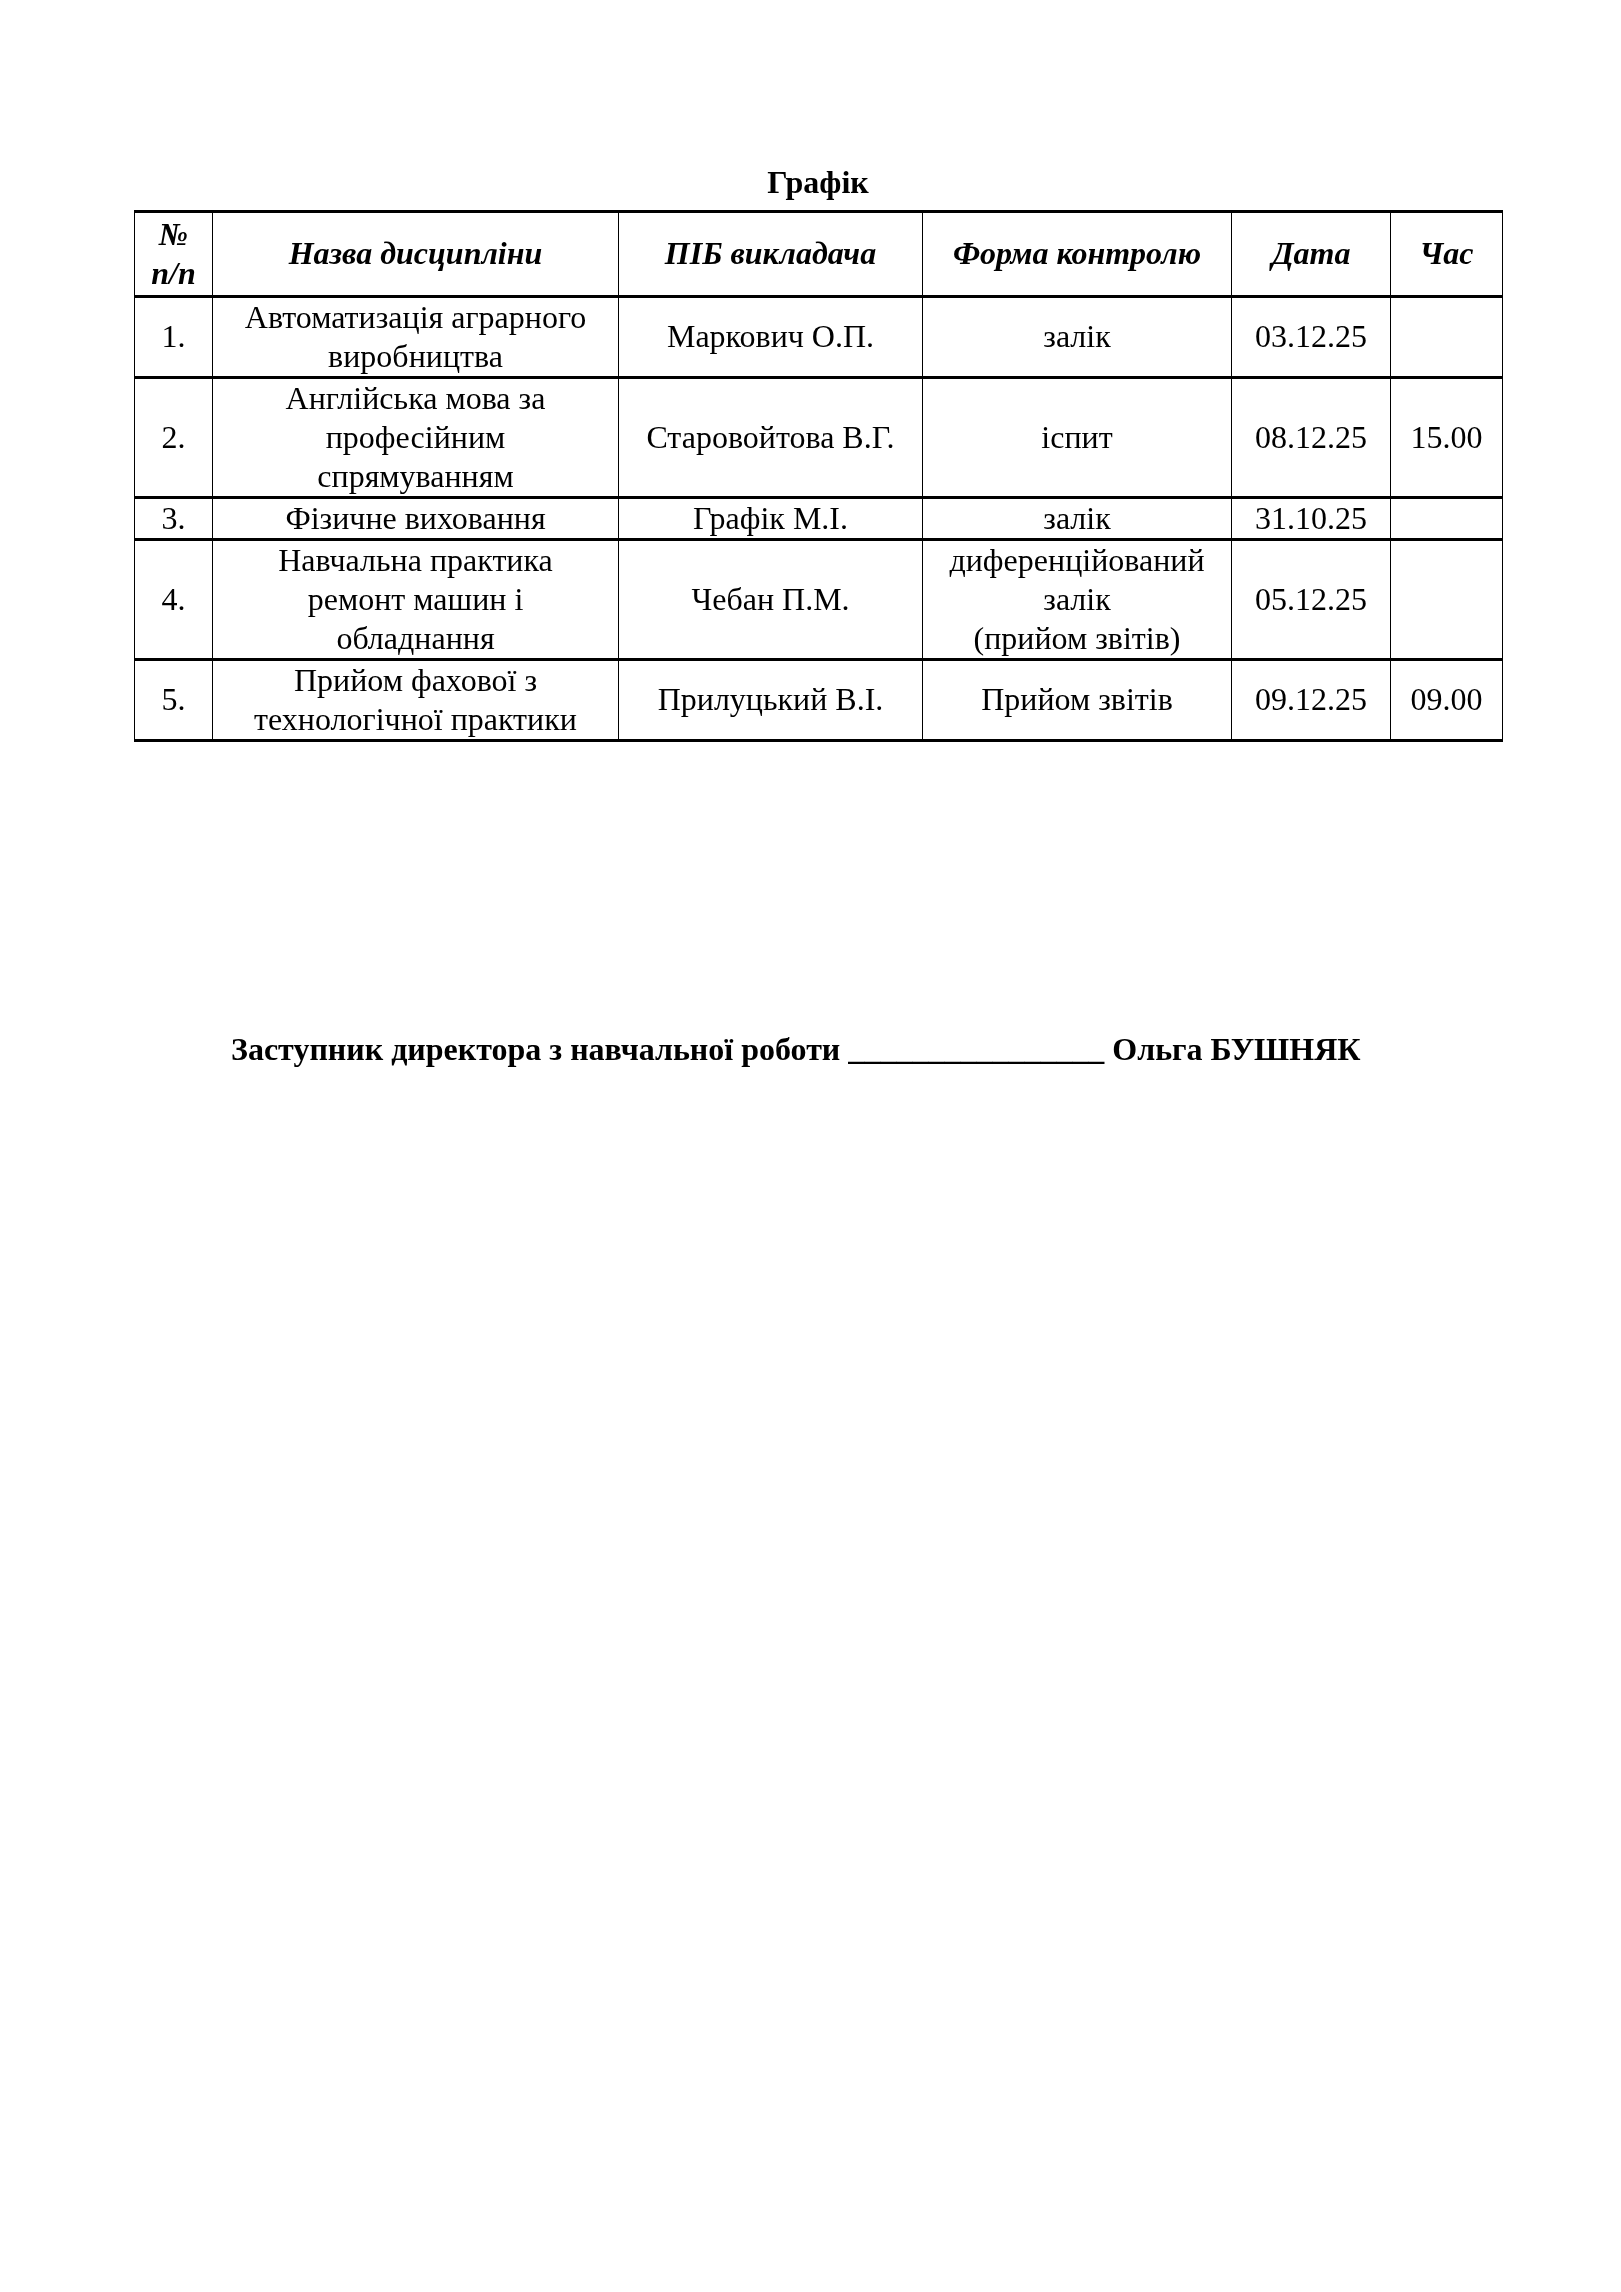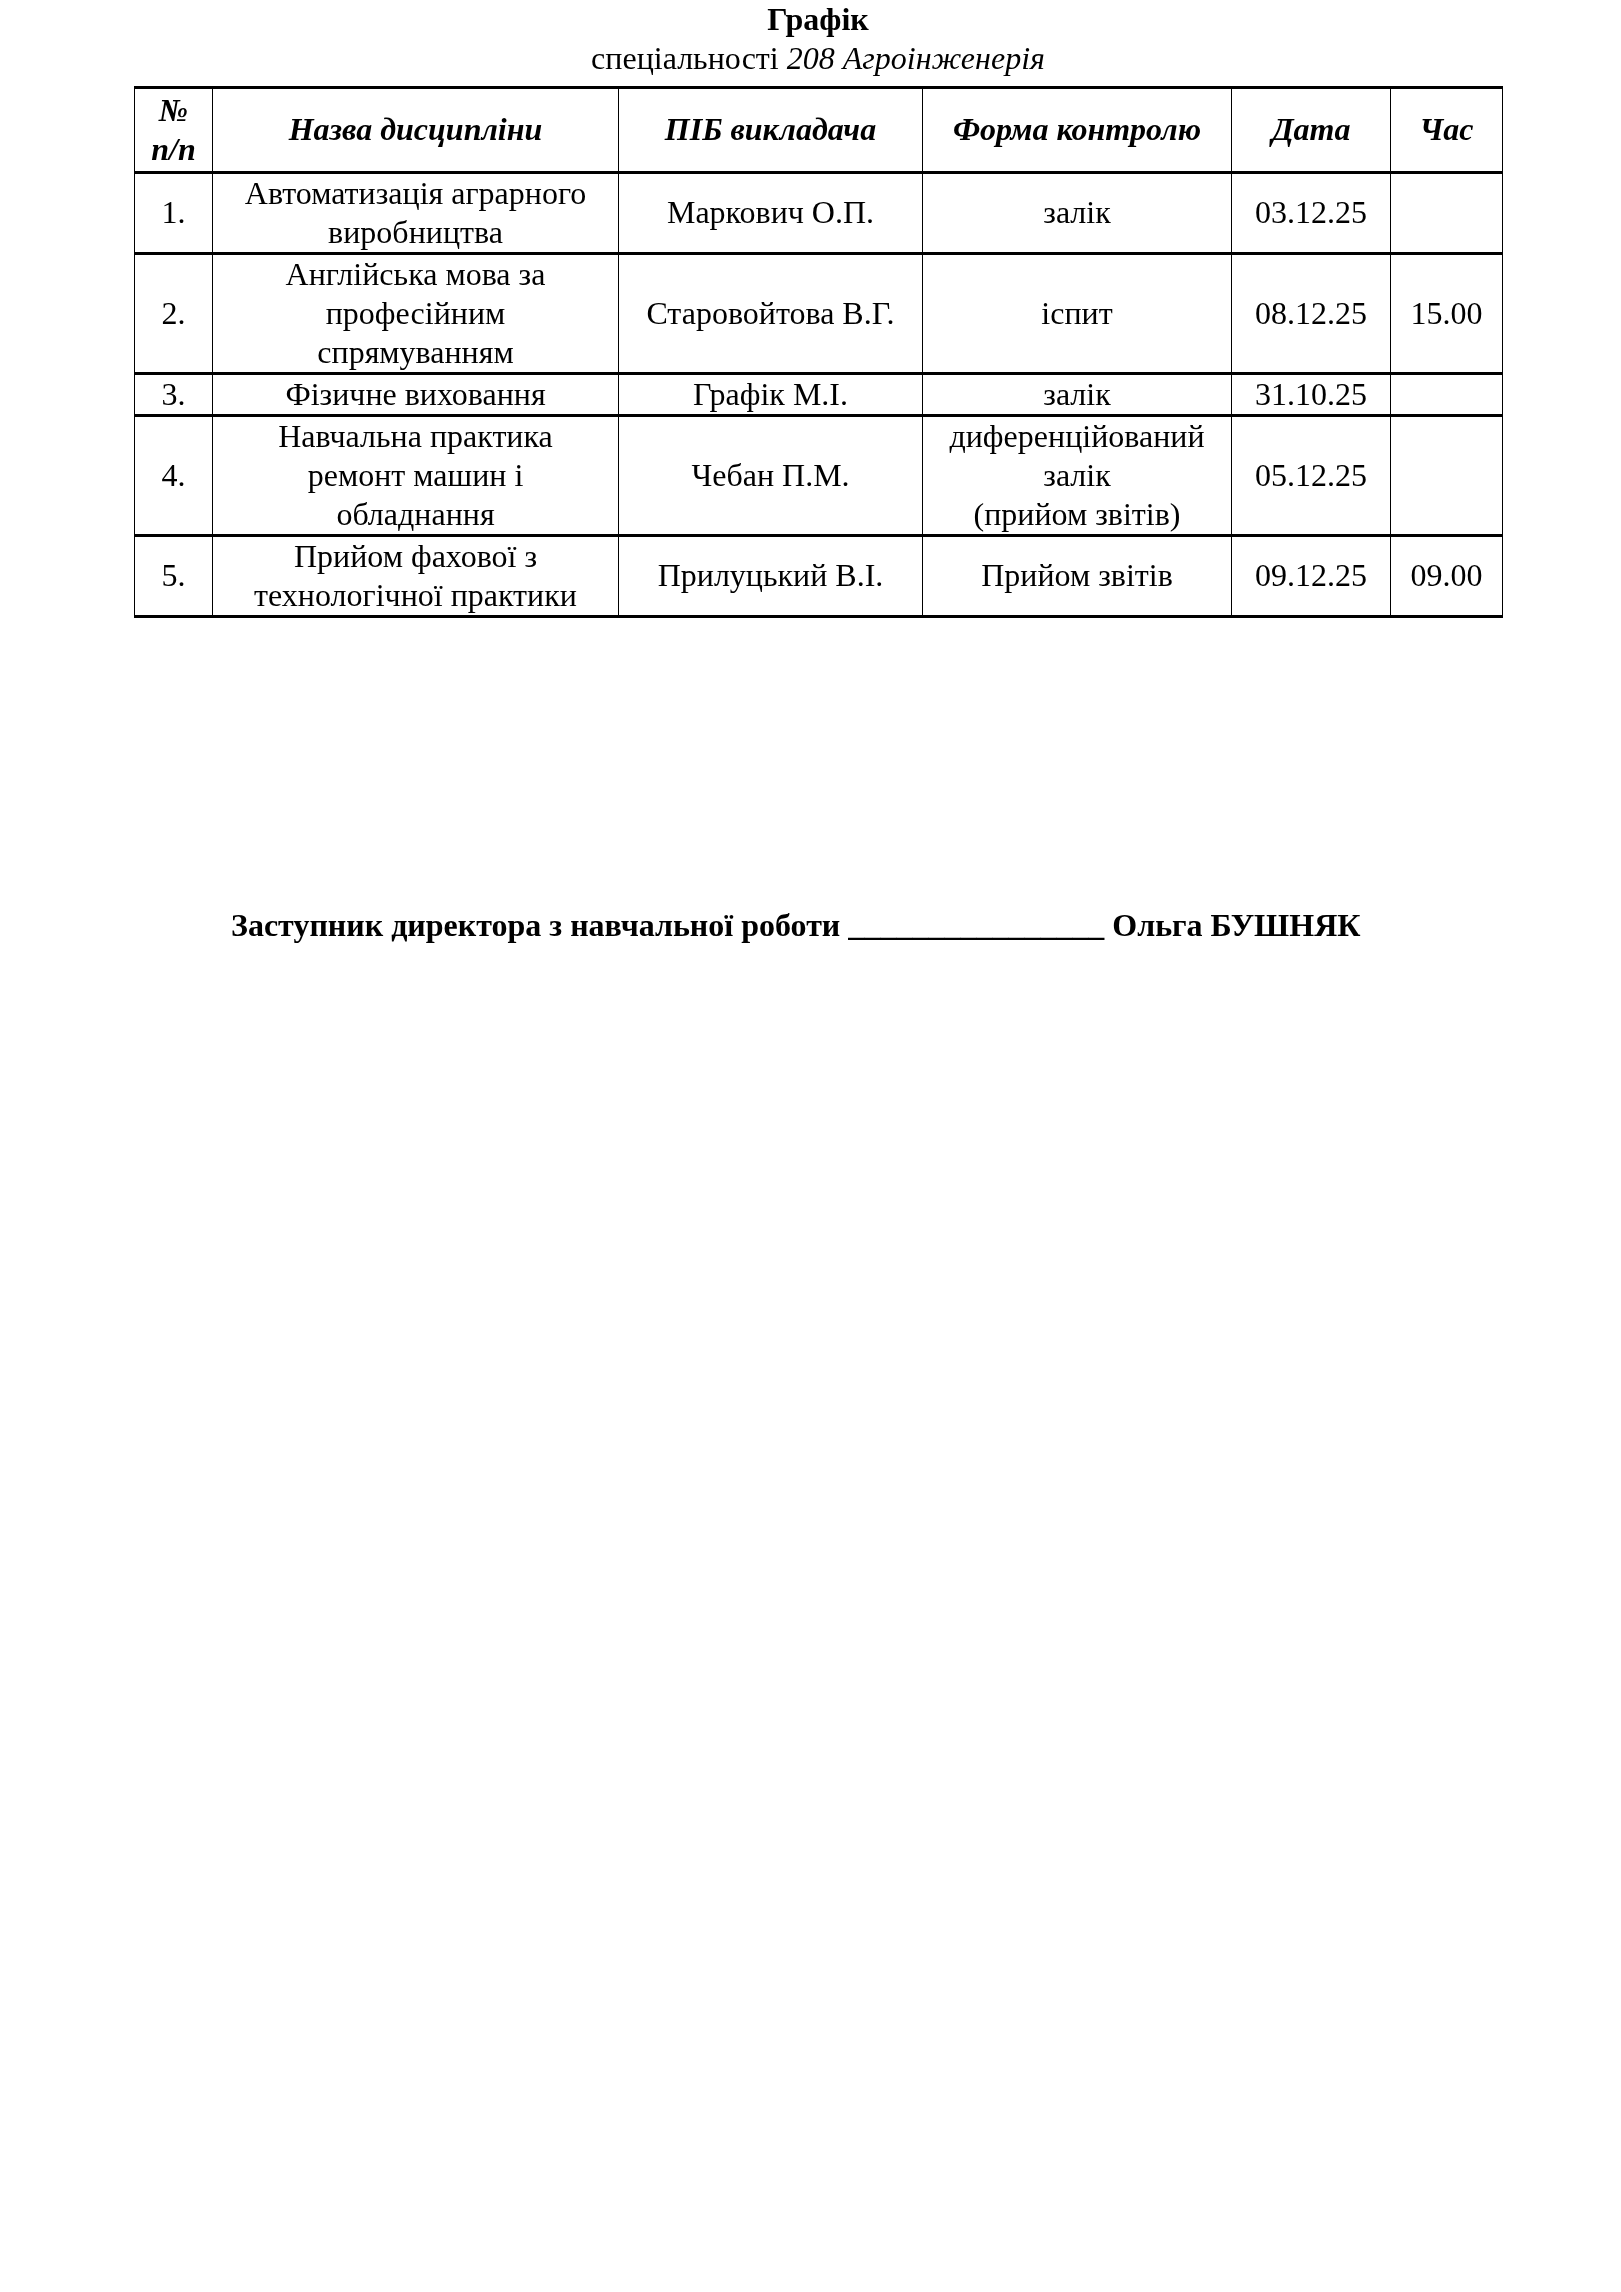--- a/index.html
+++ b/index.html
@@ -13,20 +13,21 @@
     height: 2293px;
     background: #ffffff;
     color: #000000;
     font-family: "Liberation Serif", "DejaVu Serif", serif;
     font-size: 32px;
     line-height: 39px;
     overflow: hidden;
   }
   
   .title-block {
+    padding-top: 163px;
     margin-left: 134px;
     width: 1368px;
     text-align: center;
   }
   .title-line { display: block; white-space: pre-wrap; }
   .t-bold   { font-weight: bold; }
   .t-italic { font-style: italic; }
 
   
   table.schedule {
@@ -66,21 +67,20 @@
     white-space: pre-wrap;
   }
 </style>
 </head>
 <body>
 
 <div class="page">
 
   <div class="title-block">
     <span class="title-line t-bold">Графік</span>
-    <span class="title-line"><span>спеціальності </span><span class="t-italic">208 Агроінженерія</span></span>
   </div>
 
   <table class="schedule">
     <colgroup>
       <col style="width:78px">
       <col style="width:406px">
       <col style="width:304px">
       <col style="width:309px">
       <col style="width:159px">
       <col style="width:112px">

